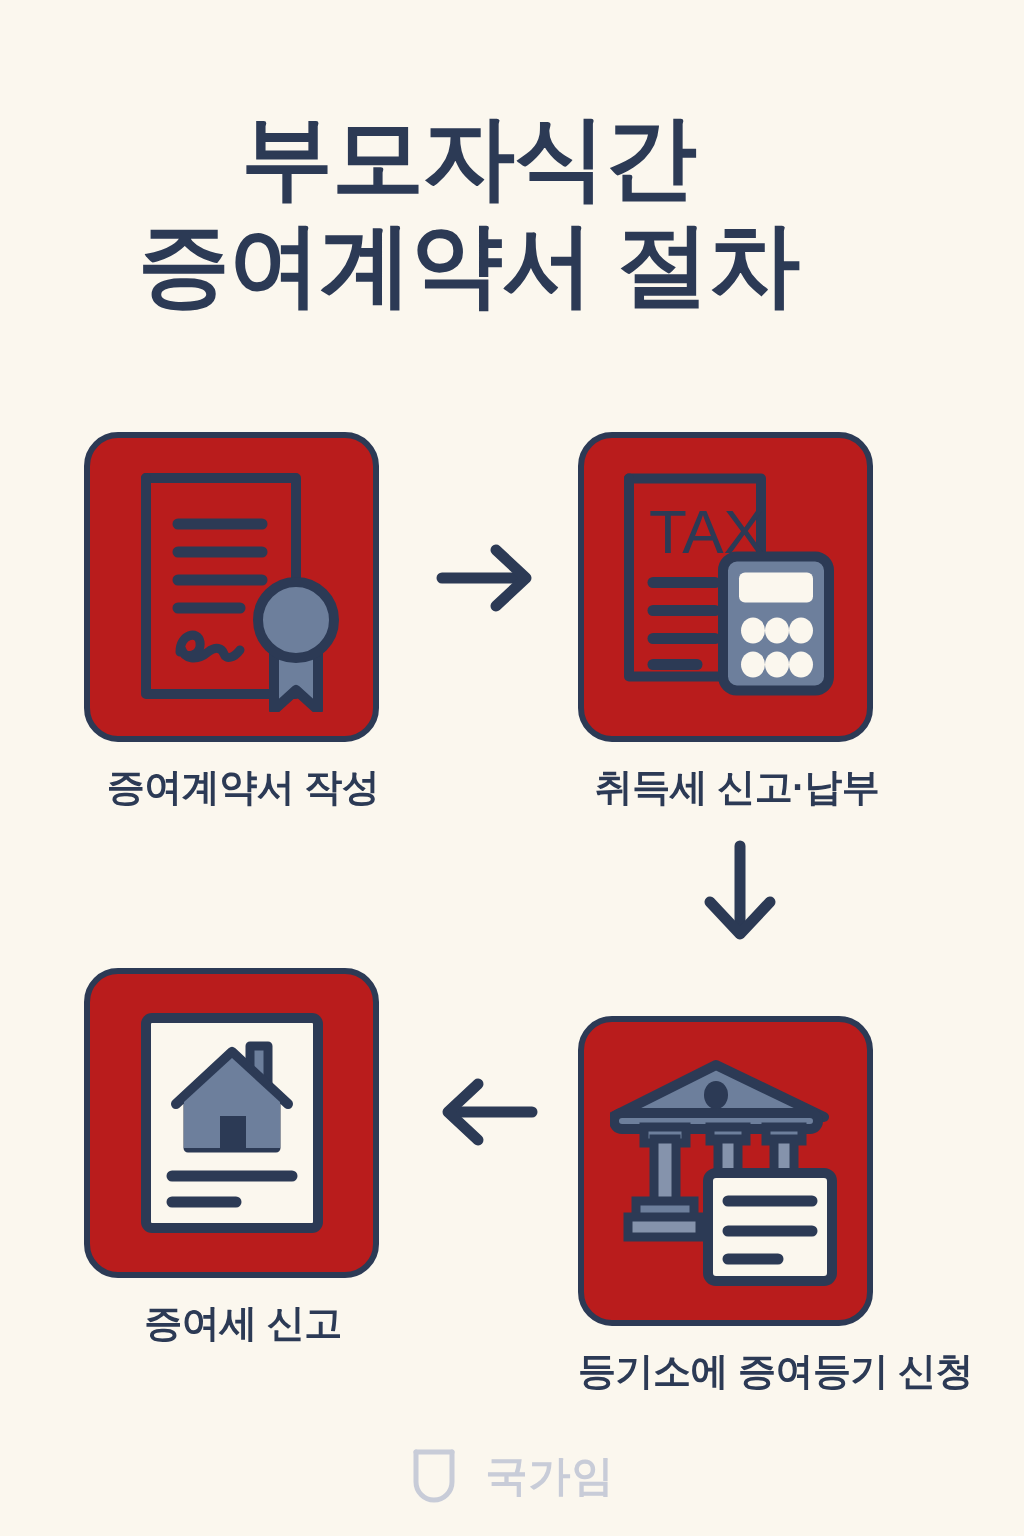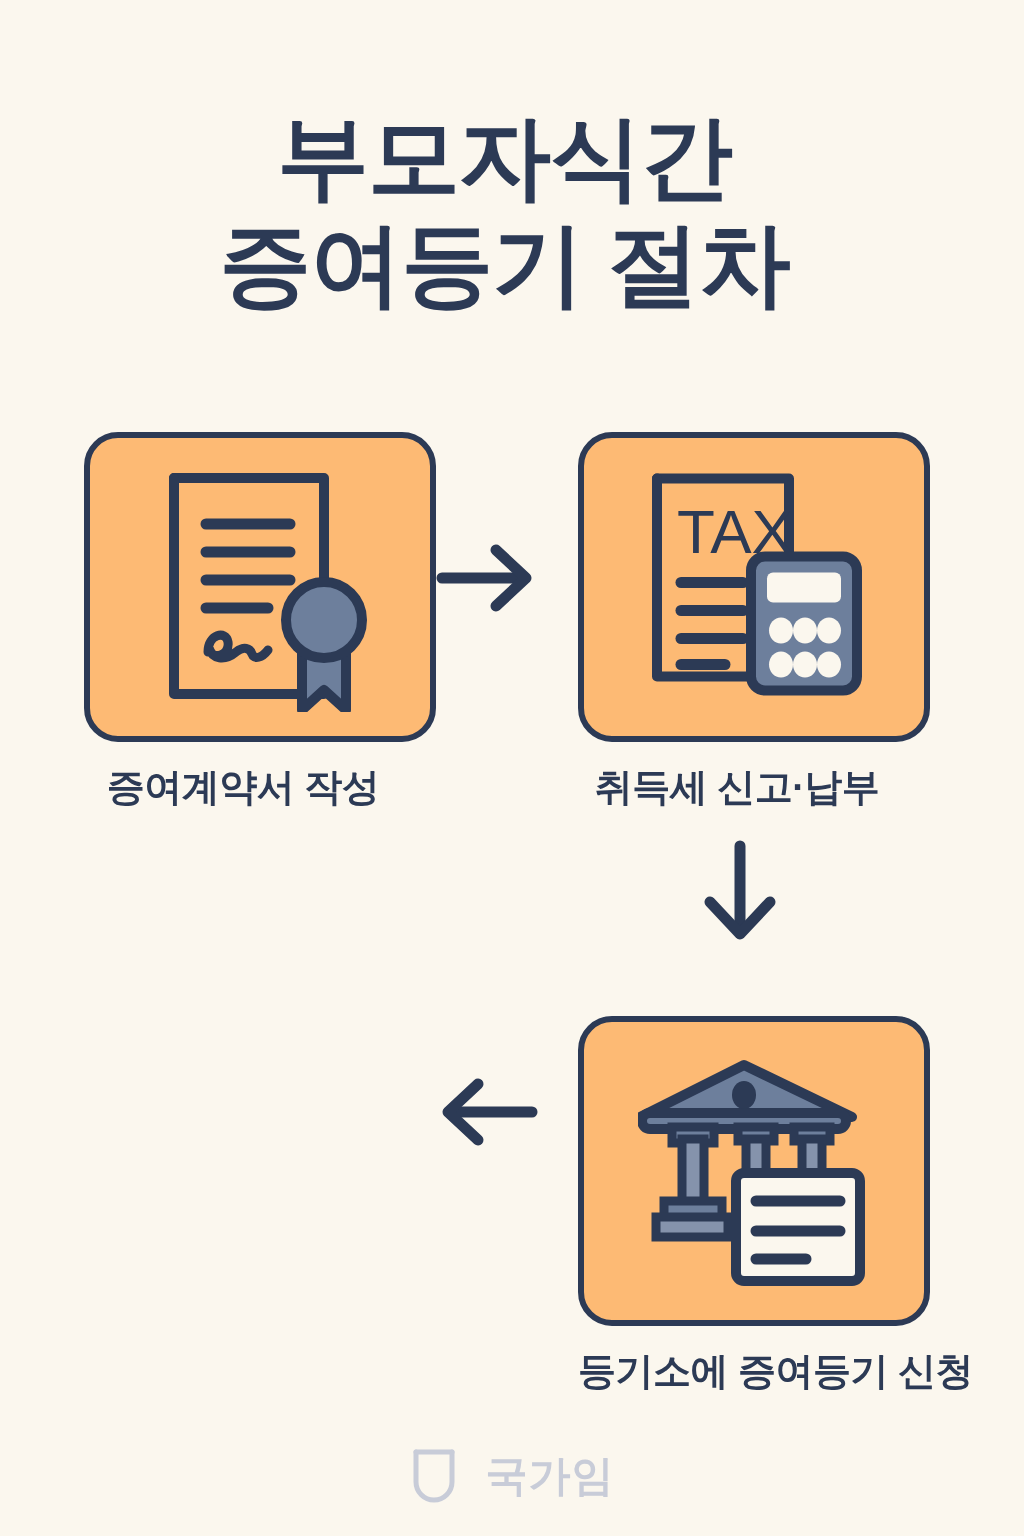--- a/index.html
+++ b/index.html
@@ -21,49 +21,48 @@
     position: relative;
     width: 1024px;
     height: 1536px;
     background: #FBF7EE;
   }
 
   
   .title-block {
     position: absolute;
     top: 104px;
-    left: 8px;
+    left: 0;
     width: 937px;
     text-align: center;
     color: #2C3A55;
     font-weight: 900;
     letter-spacing: -1px;
     line-height: 1.16;
-    padding-left: 28px;
   }
   .title-line {
     display: block;
     font-size: 92px;
     font-weight: 900;
     color: #2C3A55;
   }
 
   
   .step {
     position: absolute;
     width: 318px;
   }
   .card {
     position: relative;
-    width: 352px;
+    width: 295px;
     height: 310px;
     box-sizing: border-box;
     border: 6px solid #2C3A55;
     border-radius: 34px;
-    background: #fdba74;
+    background: #b91c1c;
   }
   .card svg { display: block; }
   .card-svg {
     position: absolute;
     top: 50%;
     left: 50%;
     transform: translate(-50%, -50%);
   }
 
   .step-label {
@@ -111,21 +110,21 @@
     line-height: 1;
   }
 </style>
 </head>
 <body>
 
 <div class="poster">
 
   <div class="title-block">
     <span class="title-line">부모자식간</span>
-    <span class="title-line">증여등기 절차</span>
+    <span class="title-line">증여계약서 절차</span>
   </div>
 
   <div class="step" id="step-1">
     <div class="card">
       <svg class="card-svg" width="220" height="250" viewBox="0 0 220 250">
 
         <path d="M24 16 H174 V160" fill="none" stroke="#2C3A55" stroke-width="10" stroke-linecap="round" stroke-linejoin="round"></path>
         <path d="M174 232 H24 V16" fill="none" stroke="#2C3A55" stroke-width="10" stroke-linecap="round" stroke-linejoin="round"></path>
 
         <line x1="56" y1="62" x2="140" y2="62" stroke="#2C3A55" stroke-width="11" stroke-linecap="round"></line>
@@ -196,20 +195,41 @@
 
         <rect x="98" y="122" width="124" height="108" rx="8" fill="#FBF7EE" stroke="#2C3A55" stroke-width="10"></rect>
         <line x1="118" y1="150" x2="202" y2="150" stroke="#2C3A55" stroke-width="11" stroke-linecap="round"></line>
         <line x1="118" y1="180" x2="202" y2="180" stroke="#2C3A55" stroke-width="11" stroke-linecap="round"></line>
         <line x1="118" y1="208" x2="168" y2="208" stroke="#2C3A55" stroke-width="11" stroke-linecap="round"></line>
       </svg>
     </div>
     <div class="step-label">등기소에 증여등기 신청</div>
   </div>
 
+  <div class="step" id="step-4">
+    <div class="card">
+      <svg class="card-svg" width="200" height="230" viewBox="0 0 200 230">
+
+        <rect x="14" y="10" width="172" height="210" rx="6" fill="#FBF7EE" stroke="#2C3A55" stroke-width="10"></rect>
+
+        <rect x="118" y="38" width="18" height="44" fill="#6D7F9C" stroke="#2C3A55" stroke-width="9" stroke-linejoin="round"></rect>
+
+        <path d="M56 92 V140 H144 V92" fill="#6D7F9C" stroke="#2C3A55" stroke-width="9" stroke-linejoin="round"></path>
+
+        <path d="M44 96 L100 44 L156 96" fill="#6D7F9C" stroke="#2C3A55" stroke-width="10" stroke-linecap="round" stroke-linejoin="round"></path>
+        <path d="M52 94 L100 50 L148 94 V140 H52 Z" fill="#6D7F9C" stroke="none"></path>
+
+        <rect x="88" y="108" width="26" height="32" fill="#2C3A55"></rect>
+
+        <line x1="40" y1="168" x2="160" y2="168" stroke="#2C3A55" stroke-width="11" stroke-linecap="round"></line>
+        <line x1="40" y1="194" x2="104" y2="194" stroke="#2C3A55" stroke-width="11" stroke-linecap="round"></line>
+      </svg>
+    </div>
+    <div class="step-label">증여세 신고</div>
+  </div>
 
   <svg class="arrow" id="arrow-right" width="110" height="80" viewBox="0 0 110 80">
     <line x1="10" y1="40" x2="92" y2="40" stroke="#2C3A55" stroke-width="11" stroke-linecap="round"></line>
     <polyline points="64,12 94,40 64,68" fill="none" stroke="#2C3A55" stroke-width="11" stroke-linecap="round" stroke-linejoin="round"></polyline>
   </svg>
 
   <svg class="arrow" id="arrow-down" width="96" height="112" viewBox="0 0 96 112">
     <line x1="48" y1="8" x2="48" y2="94" stroke="#2C3A55" stroke-width="11" stroke-linecap="round"></line>
     <polyline points="18,64 48,96 78,64" fill="none" stroke="#2C3A55" stroke-width="11" stroke-linecap="round" stroke-linejoin="round"></polyline>
   </svg>

